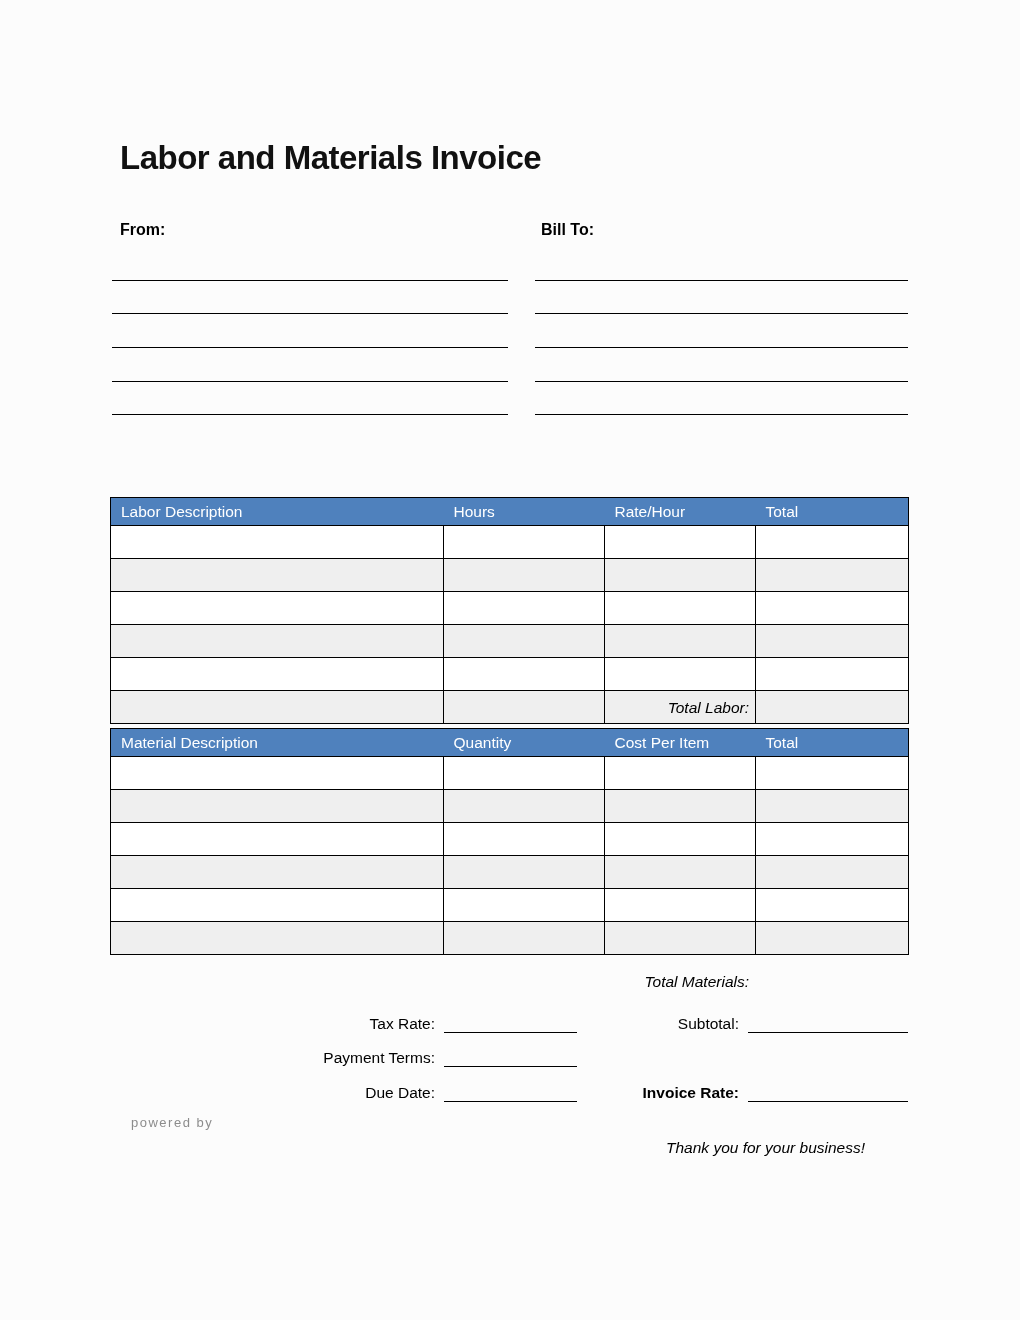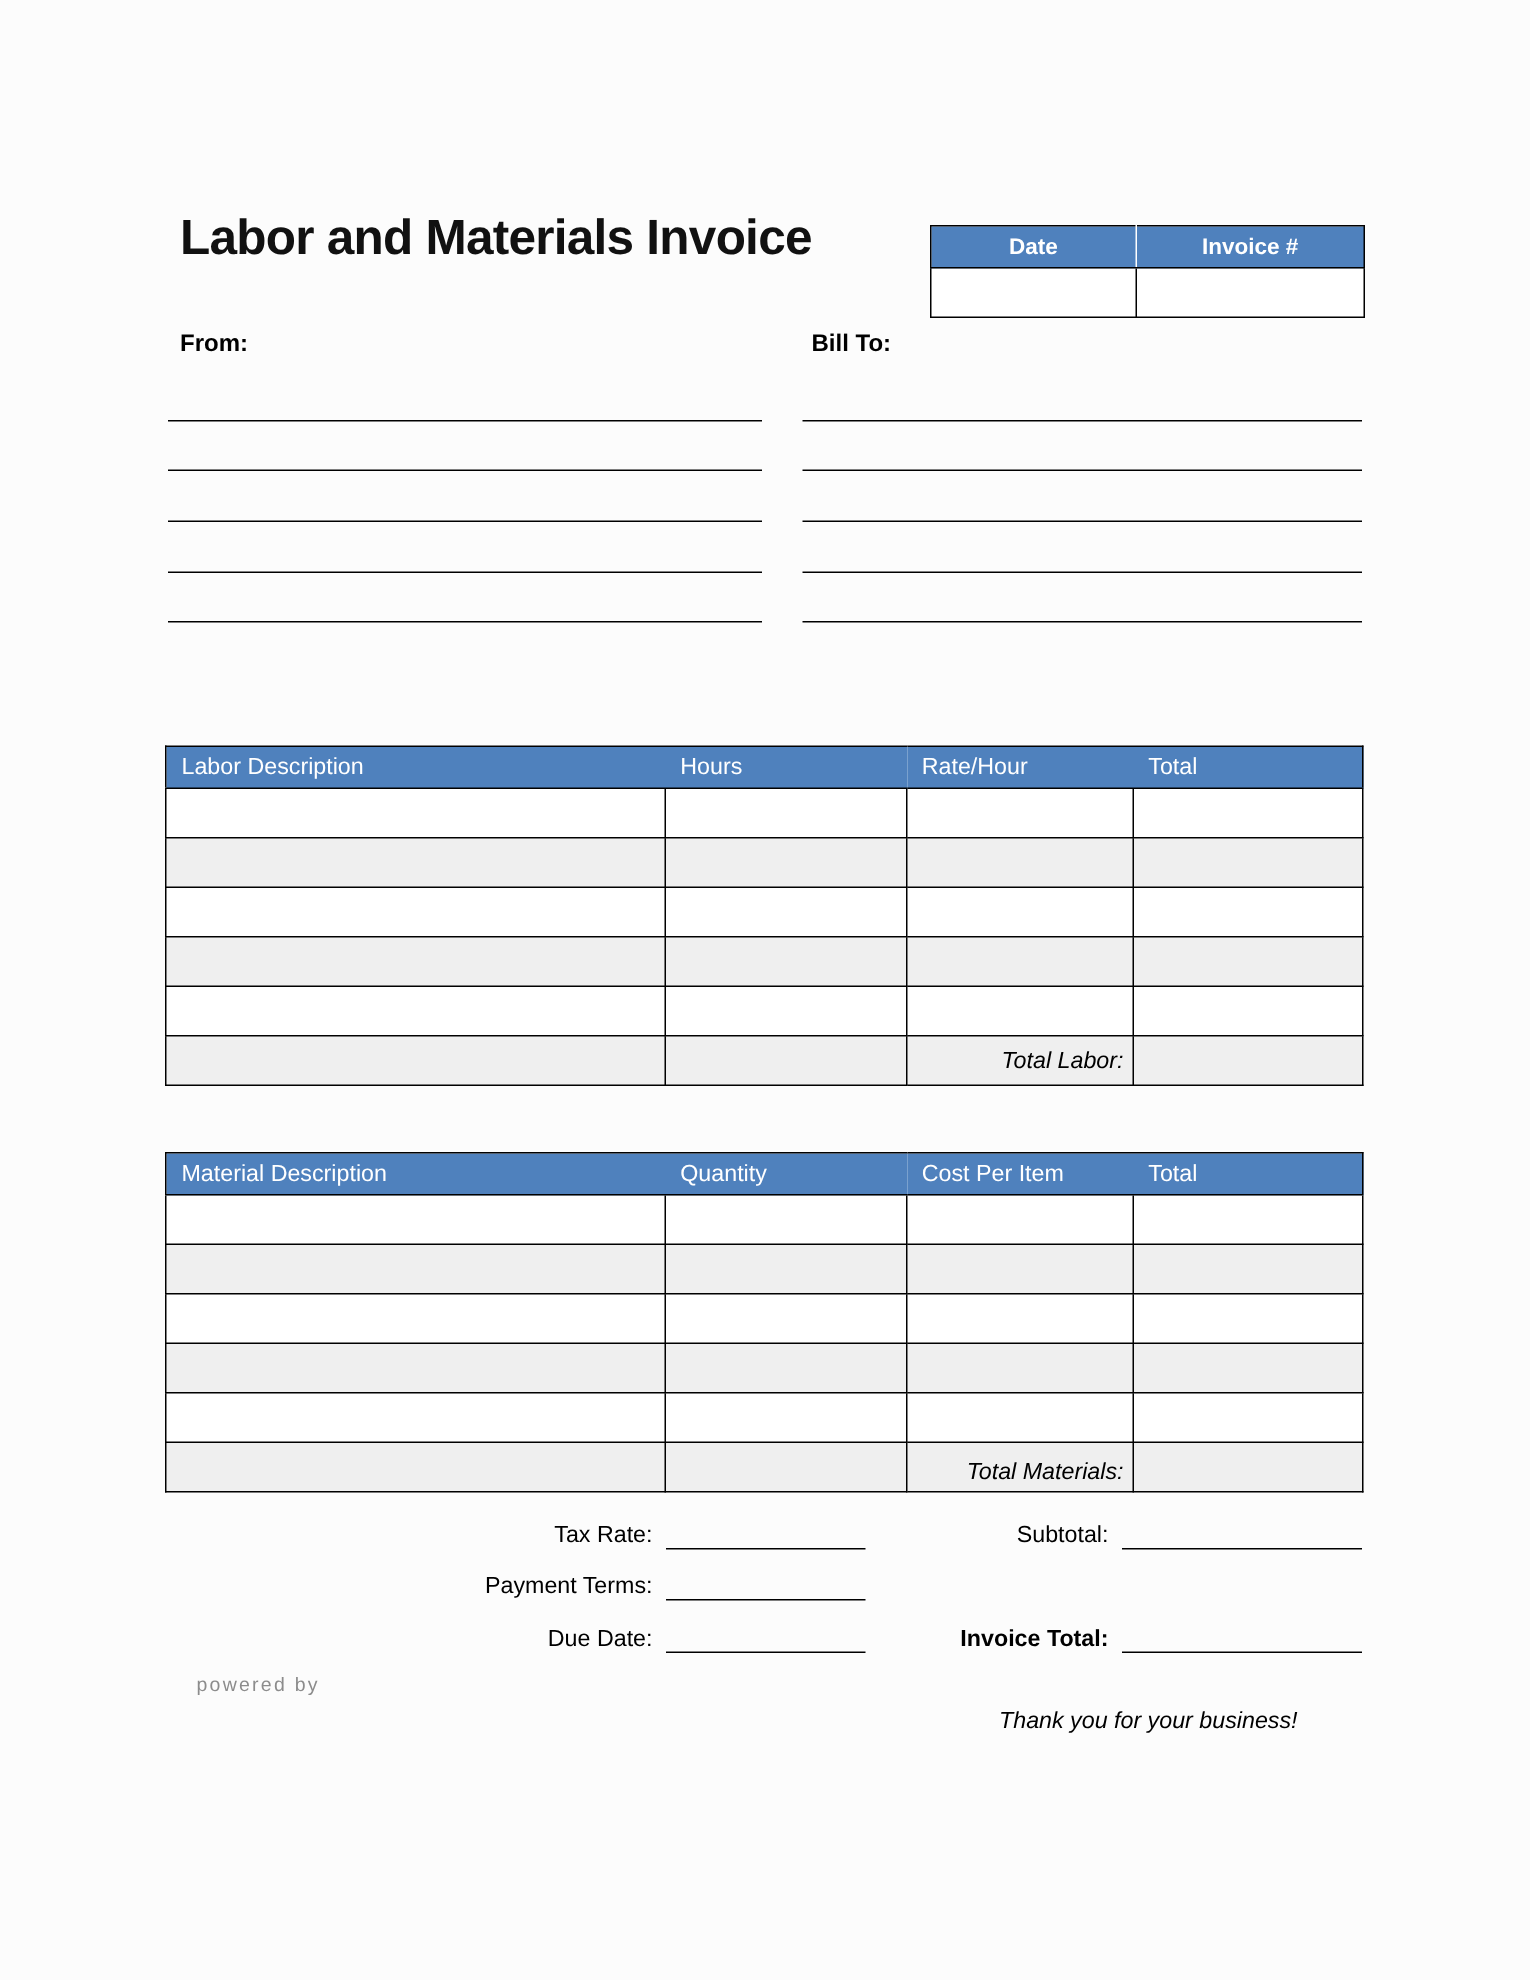--- a/index.html
+++ b/index.html
@@ -79,21 +79,21 @@
   .items-table {
     position: absolute;
     left: 110px;
     width: 798px;
     border-collapse: collapse;
     table-layout: fixed;
     background: #fff;
     border: 1.5px solid #000;
   }
   .labor-table { top: 454px; margin-top: 43px; }
-  .materials-table { top: 728px; margin-top: 40px; }
+  .materials-table { top: 728px; }
   .items-table col.c1 { width: 333px; }
   .items-table col.c2 { width: 161px; }
   .items-table col.c3 { width: 151px; }
   .items-table col.c4 { width: 153px; }
   .items-table thead th {
     background: var(--header-blue);
     color: #fff;
     font-weight: normal;
     font-size: 15.5px;
     height: 28px;
@@ -176,38 +176,20 @@
     font-style: italic;
   }
 </style>
 </head>
 <body>
 
 <div class="page">
 
   <div class="title">Labor and Materials Invoice</div>
 
-  <table class="meta-table">
-    <colgroup>
-        <col style="width:137px">
-        <col style="width:152px">
-      </colgroup>
-    <thead>
-      <tr>
-        <th>Date</th>
-        <th>Invoice #</th>
-      </tr>
-    </thead>
-    <tbody>
-      <tr>
-        <td></td>
-        <td></td>
-      </tr>
-    </tbody>
-  </table>
 
   <div class="party-label from-label">From:</div>
   <div class="party-label billto-label">Bill To:</div>
 
   <div class="lines-block lines-left">
       <div class="write-line"></div>
       <div class="write-line"></div>
       <div class="write-line"></div>
       <div class="write-line"></div>
       <div class="write-line"></div>
@@ -345,21 +327,21 @@
   <div class="sum-row sum-row-left row-3">
     <span class="sum-label">Due Date:</span>
     <span class="sum-line"></span>
   </div>
 
   <div class="sum-row sum-row-right row-1">
     <span class="sum-label">Subtotal:</span>
     <span class="sum-line"></span>
   </div>
   <div class="sum-row sum-row-right row-3">
-    <span class="sum-label bold">Invoice Total:</span>
+    <span class="sum-label bold">Invoice Rate:</span>
     <span class="sum-line"></span>
   </div>
 
   <div class="powered-by">powered by</div>
 
   <div class="thank-you">Thank you for your business!</div>
 
 </div>
 
 </body></html>

